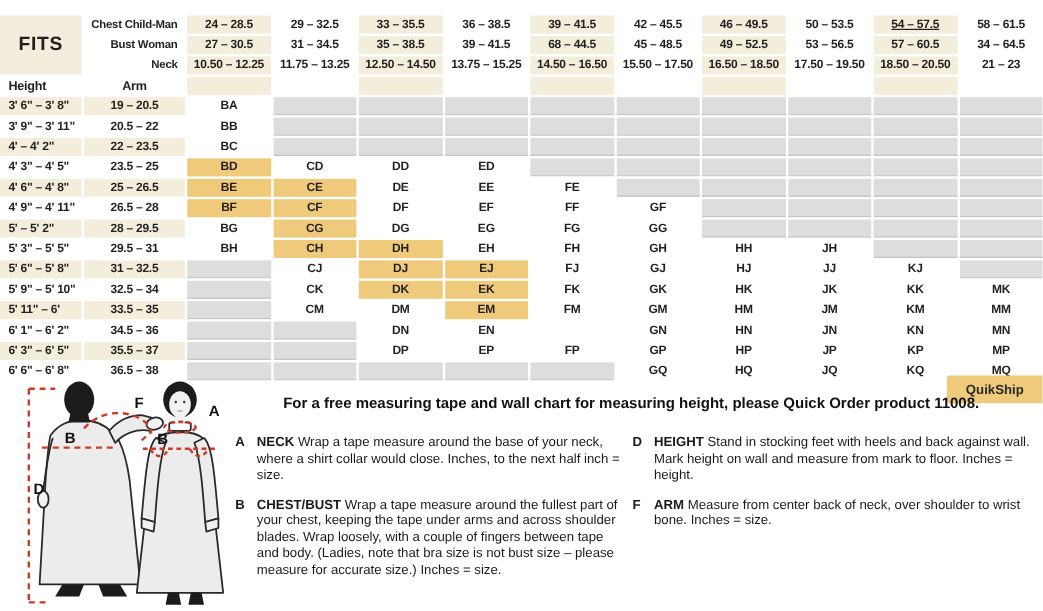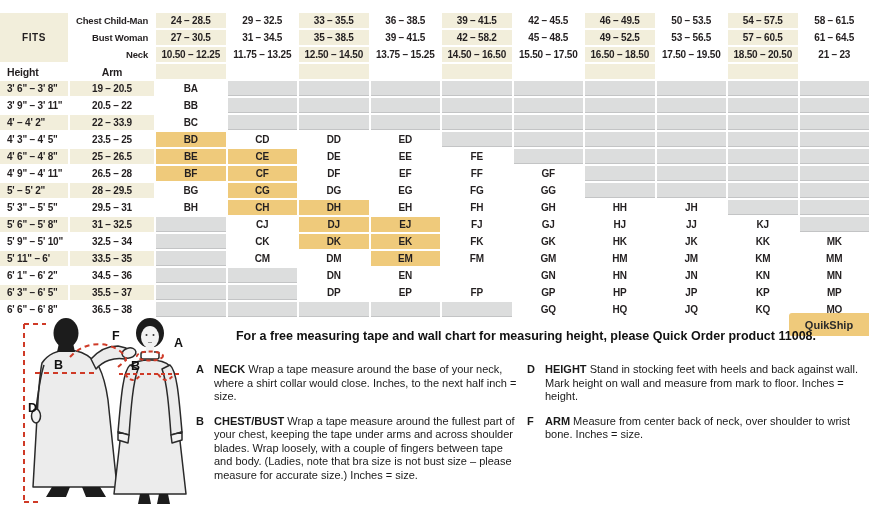--- a/index.html
+++ b/index.html
@@ -16,21 +16,21 @@
   .sizing-grid{position:absolute;top:13px;left:0;width:869px;display:grid;
                grid-template-columns:68px 84px repeat(10,1fr);
                grid-auto-rows:15px;gap:2px;background:#fff;}
   .cell{display:flex;align-items:center;justify-content:center;font-weight:bold;
         font-size:10px;letter-spacing:-0.2px;white-space:nowrap;color:#231f20;overflow:hidden;}
   .cell.left{justify-content:flex-start;padding-left:7px;}
   .cell.label{justify-content:flex-end;padding-right:6px;background:#fff;font-size:9.5px;}
   .cream{background:#f2eedb;} .white{background:#ffffff;}
   .gray{background:#dcdddd;box-shadow:inset 0 -1px 0 #c3c4c5;}
   .orange{background:#efca7b;}
-  .fits{font-size:10px;letter-spacing:.6px;}
+  .fits{font-size:16px;letter-spacing:.6px;}
   .hdr{background:#fff;font-size:10.5px;}
 
   
   .intro{position:absolute;left:190px;top:329px;width:672px;text-align:center;
          font-weight:bold;font-size:12.5px;line-height:14.5px;color:#111;}
   .quikship{position:absolute;top:313px;right:0;width:80px;height:23px;background:#efca7b;
             border-radius:3px 0 0 3px;display:flex;align-items:center;justify-content:center;
             font-weight:bold;font-size:11px;color:#2b2b2b;}
   .defs-left{position:absolute;left:196px;top:363px;width:324px;}
   .defs-right{position:absolute;left:527px;top:363px;width:340px;}
@@ -53,33 +53,33 @@
       <div class="cell cream fits" style="grid-area: 1 / 1 / span 3;">FITS</div>
       <div class="cell label" style="grid-area: 1 / 2;">Chest Child-Man</div>
       <div class="cell cream" style="grid-area: 1 / 3;">24 – 28.5</div>
       <div class="cell white" style="grid-area: 1 / 4;">29 – 32.5</div>
       <div class="cell cream" style="grid-area: 1 / 5;">33 – 35.5</div>
       <div class="cell white" style="grid-area: 1 / 6;">36 – 38.5</div>
       <div class="cell cream" style="grid-area: 1 / 7;">39 – 41.5</div>
       <div class="cell white" style="grid-area: 1 / 8;">42 – 45.5</div>
       <div class="cell cream" style="grid-area: 1 / 9;">46 – 49.5</div>
       <div class="cell white" style="grid-area: 1 / 10;">50 – 53.5</div>
-      <div class="cell cream" style="grid-area: 1 / 11;">54 – 57.5</div>
+      <div class="cell cream" style="grid-area: 1 / 11; text-decoration: underline;">54 – 57.5</div>
       <div class="cell white" style="grid-area: 1 / 12;">58 – 61.5</div>
       <div class="cell label" style="grid-area: 2 / 2;">Bust Woman</div>
       <div class="cell cream" style="grid-area: 2 / 3;">27 – 30.5</div>
       <div class="cell white" style="grid-area: 2 / 4;">31 – 34.5</div>
       <div class="cell cream" style="grid-area: 2 / 5;">35 – 38.5</div>
       <div class="cell white" style="grid-area: 2 / 6;">39 – 41.5</div>
-      <div class="cell cream" style="grid-area: 2 / 7;">42 – 58.2</div>
+      <div class="cell cream" style="grid-area: 2 / 7;">68 – 44.5</div>
       <div class="cell white" style="grid-area: 2 / 8;">45 – 48.5</div>
       <div class="cell cream" style="grid-area: 2 / 9;">49 – 52.5</div>
       <div class="cell white" style="grid-area: 2 / 10;">53 – 56.5</div>
       <div class="cell cream" style="grid-area: 2 / 11;">57 – 60.5</div>
-      <div class="cell white" style="grid-area: 2 / 12;">61 – 64.5</div>
+      <div class="cell white" style="grid-area: 2 / 12;">34 – 64.5</div>
       <div class="cell label" style="grid-area: 3 / 2;">Neck</div>
       <div class="cell cream" style="grid-area: 3 / 3;">10.50 – 12.25</div>
       <div class="cell white" style="grid-area: 3 / 4;">11.75 – 13.25</div>
       <div class="cell cream" style="grid-area: 3 / 5;">12.50 – 14.50</div>
       <div class="cell white" style="grid-area: 3 / 6;">13.75 – 15.25</div>
       <div class="cell cream" style="grid-area: 3 / 7;">14.50 – 16.50</div>
       <div class="cell white" style="grid-area: 3 / 8;">15.50 – 17.50</div>
       <div class="cell cream" style="grid-area: 3 / 9;">16.50 – 18.50</div>
       <div class="cell white" style="grid-area: 3 / 10;">17.50 – 19.50</div>
       <div class="cell cream" style="grid-area: 3 / 11;">18.50 – 20.50</div>
@@ -114,21 +114,21 @@
       <div class="cell gray" style="grid-area: 6 / 4;"></div>
       <div class="cell gray" style="grid-area: 6 / 5;"></div>
       <div class="cell gray" style="grid-area: 6 / 6;"></div>
       <div class="cell gray" style="grid-area: 6 / 7;"></div>
       <div class="cell gray" style="grid-area: 6 / 8;"></div>
       <div class="cell gray" style="grid-area: 6 / 9;"></div>
       <div class="cell gray" style="grid-area: 6 / 10;"></div>
       <div class="cell gray" style="grid-area: 6 / 11;"></div>
       <div class="cell gray" style="grid-area: 6 / 12;"></div>
       <div class="cell cream left" style="grid-area: 7 / 1;">4' – 4' 2"</div>
-      <div class="cell cream" style="grid-area: 7 / 2;">22 – 33.9</div>
+      <div class="cell cream" style="grid-area: 7 / 2;">22 – 23.5</div>
       <div class="cell white" style="grid-area: 7 / 3;">BC</div>
       <div class="cell gray" style="grid-area: 7 / 4;"></div>
       <div class="cell gray" style="grid-area: 7 / 5;"></div>
       <div class="cell gray" style="grid-area: 7 / 6;"></div>
       <div class="cell gray" style="grid-area: 7 / 7;"></div>
       <div class="cell gray" style="grid-area: 7 / 8;"></div>
       <div class="cell gray" style="grid-area: 7 / 9;"></div>
       <div class="cell gray" style="grid-area: 7 / 10;"></div>
       <div class="cell gray" style="grid-area: 7 / 11;"></div>
       <div class="cell gray" style="grid-area: 7 / 12;"></div>

